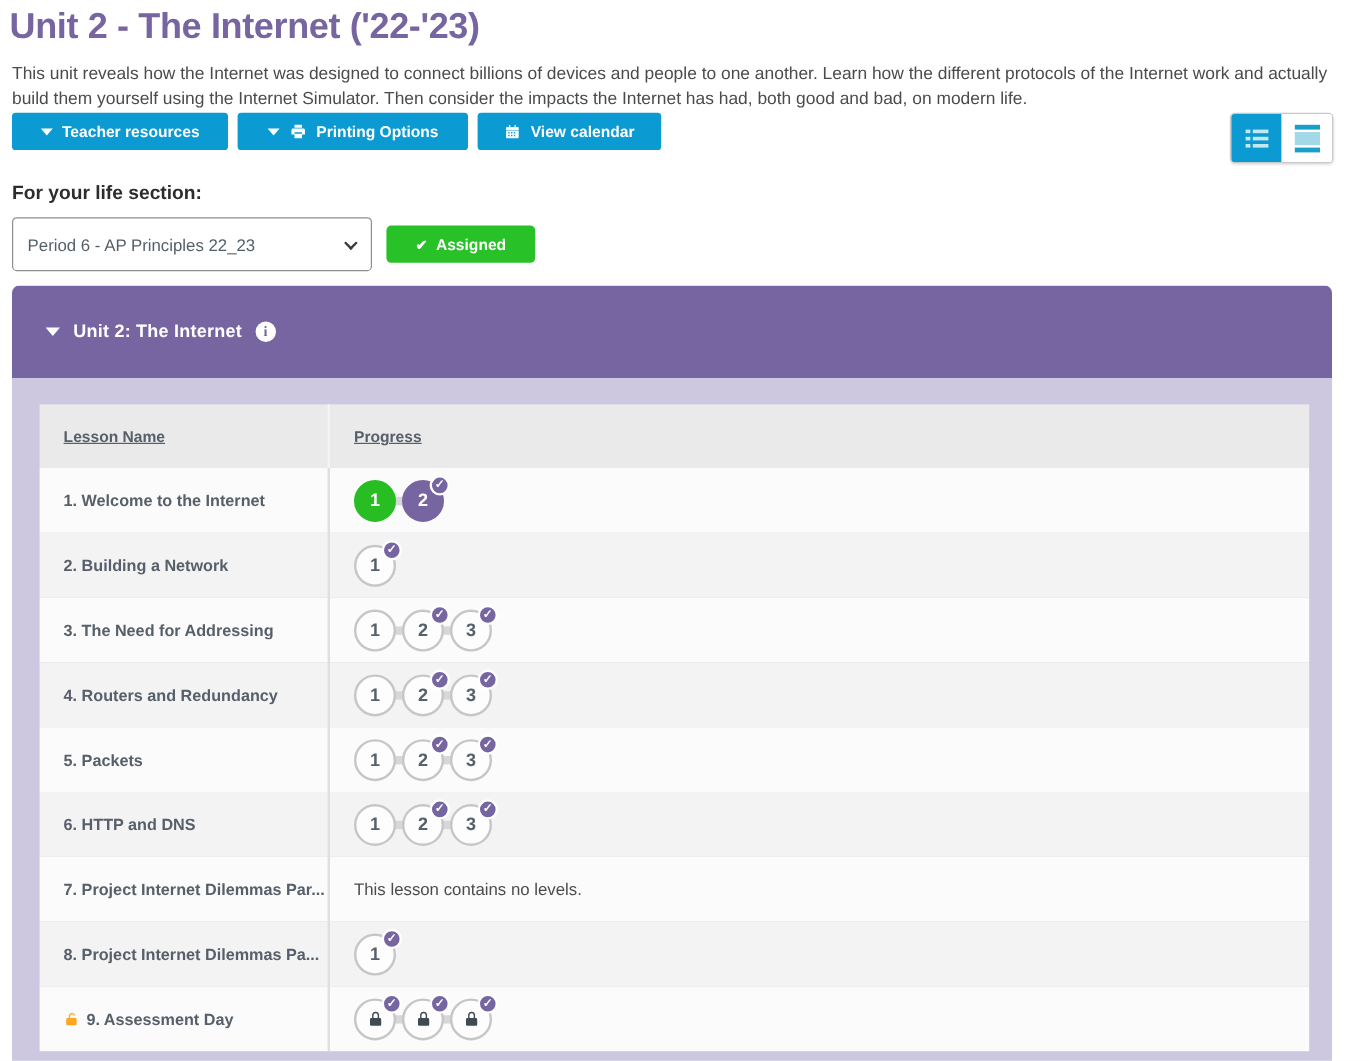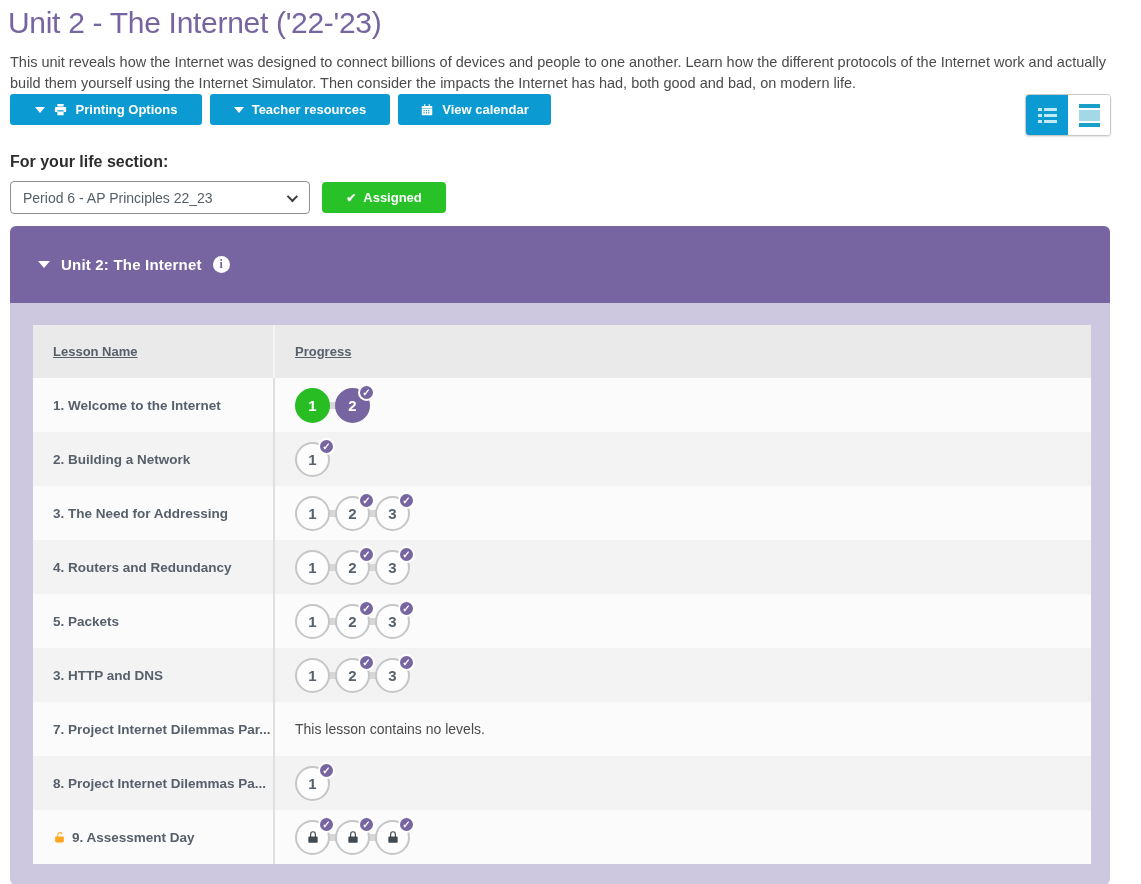--- a/index.html
+++ b/index.html
@@ -6,21 +6,21 @@
   html, body { background: #fff; }
   body {
     width: 1141px; height: 884px;
     font-family: "Liberation Sans", sans-serif;
     color: #4b4b4b;
     overflow: hidden;
   }
   .page { width: 1131px; padding: 4px 0 0 10px; }
 
   h1.page-title {
-    font-size: 30px; font-weight: 400; color: #7665a0;
+    font-size: 30px; font-weight: 700; color: #7665a0;
     letter-spacing: -0.3px; margin: 2px 0 12px -2px;
   }
   p.unit-desc {
     font-size: 14.5px; line-height: 1.45; color: #4b4b4b;
     width: 1112px; 
   }
 
   
   .toolbar-row { display: flex; justify-content: space-between; align-items: flex-start; }
   .toolbar-buttons { display: flex; gap: 8px; }
@@ -53,21 +53,21 @@
   .icon-list .d { width: 4px; height: 3px; background: #c3e9f4; }
   .icon-list .b { width: 13px; height: 3px; background: #c3e9f4; }
   .icon-detail { display: flex; flex-direction: column; gap: 2px; }
   .icon-detail .bar { width: 21px; height: 4px; background: #1a9fc9; }
   .icon-detail .box { width: 21px; height: 11px; background: #a3d8e7; }
 
   
   h2.owned-heading { font-size: 16px; font-weight: 700; color: #2d2d2d; margin: 17px 0 10px; }
   .section-row { display: flex; align-items: center; gap: 12px; }
   .section-select {
-    width: 300px; height: 33px; background: #fff;
+    width: 300px; height: 45px; background: #fff;
     border: 1px solid #8f8f8f; border-radius: 4px;
     display: flex; align-items: center; justify-content: space-between;
     padding: 0 14px 0 12px; font-size: 14px; color: #555f68; cursor: pointer;
   }
   .chev {
     width: 8px; height: 8px; border-right: 2px solid #3a3a3a; border-bottom: 2px solid #3a3a3a;
     transform: rotate(45deg) translateY(-2px);
   }
   .btn-assigned {
     height: 31px; width: 124px; background: #28c128; color: #fff; border: none;
@@ -130,32 +130,32 @@
 <body>
 
 <div class="page">
 
   <h1 class="page-title">Unit 2 - The Internet ('22-'23)</h1>
 
   <p class="unit-desc">This unit reveals how the Internet was designed to connect billions of devices and people to one another. Learn how the different protocols of the Internet work and actually build them yourself using the Internet Simulator. Then consider the impacts the Internet has had, both good and bad, on modern life.</p>
 
   <div class="toolbar-row">
     <div class="toolbar-buttons">
+      <button class="btn-teal b1">
+        <span class="tri-down"></span>
+        <span>Teacher resources</span>
+      </button>
       <button class="btn-teal b2">
         <span class="tri-down"></span>
         <span style="display:inline-flex">
           <svg width="15" height="15" viewBox="0 0 24 24" fill="#fff">
               <path d="M7 3h10v4H7zM5 8h14c1.1 0 2 .9 2 2v6h-4v-3H7v3H3v-6c0-1.1.9-2 2-2zm2 7h10v6H7z"></path>
             </svg>
         </span>
         <span>Printing Options</span>
-      </button>
-      <button class="btn-teal b1">
-        <span class="tri-down"></span>
-        <span>Teacher resources</span>
       </button>
       <button class="btn-teal b3">
         <span style="display:inline-flex">
           <svg width="14" height="14" viewBox="0 0 24 24" fill="#fff">
               <path d="M7 2h2v3H7zM15 2h2v3h-2zM4 5h16c.6 0 1 .4 1 1v3H3V6c0-.6.4-1 1-1zm-1 5h18v10c0 .6-.4 1-1 1H4c-.6 0-1-.4-1-1V10zm3 2v2h2v-2H6zm4 0v2h2v-2h-2zm4 0v2h2v-2h-2zm-8 4v2h2v-2H6zm4 0v2h2v-2h-2zm4 0v2h2v-2h-2z"></path>
             </svg>
         </span>
         <span>View calendar</span>
       </button>
     </div>
@@ -262,21 +262,21 @@
               <div class="cell-progress">
                 <span class="lv unstarted">1</span>
                 <span class="conn"></span>
                 <span class="lv unstarted">2<span class="badge">✓</span></span>
                 <span class="conn"></span>
                 <span class="lv unstarted">3<span class="badge">✓</span></span>
               </div>
             </div>
             <div class="lesson-row alt">
               <div class="cell-name">
-                <span>3. HTTP and DNS</span>
+                <span>6. HTTP and DNS</span>
               </div>
               <div class="cell-progress">
                 <span class="lv unstarted">1</span>
                 <span class="conn"></span>
                 <span class="lv unstarted">2<span class="badge">✓</span></span>
                 <span class="conn"></span>
                 <span class="lv unstarted">3<span class="badge">✓</span></span>
               </div>
             </div>
             <div class="lesson-row">

